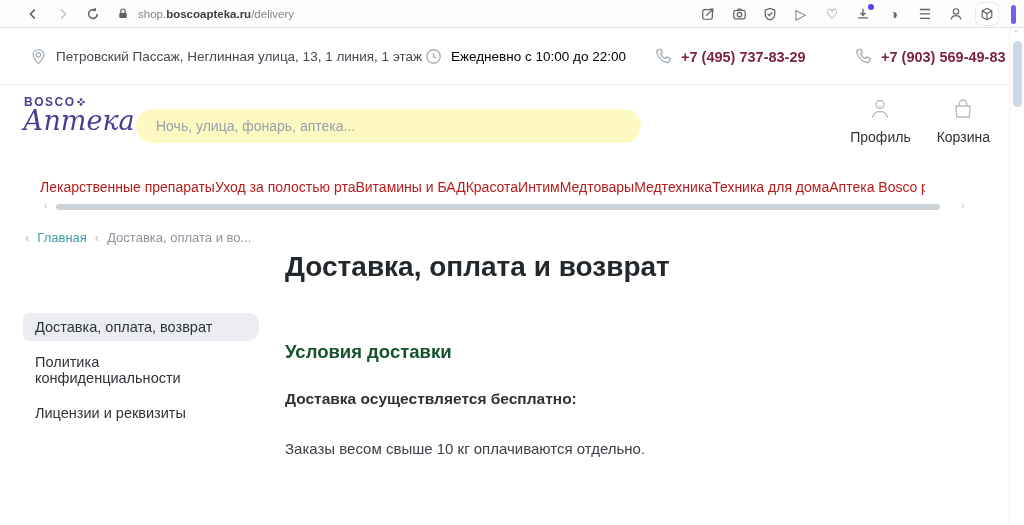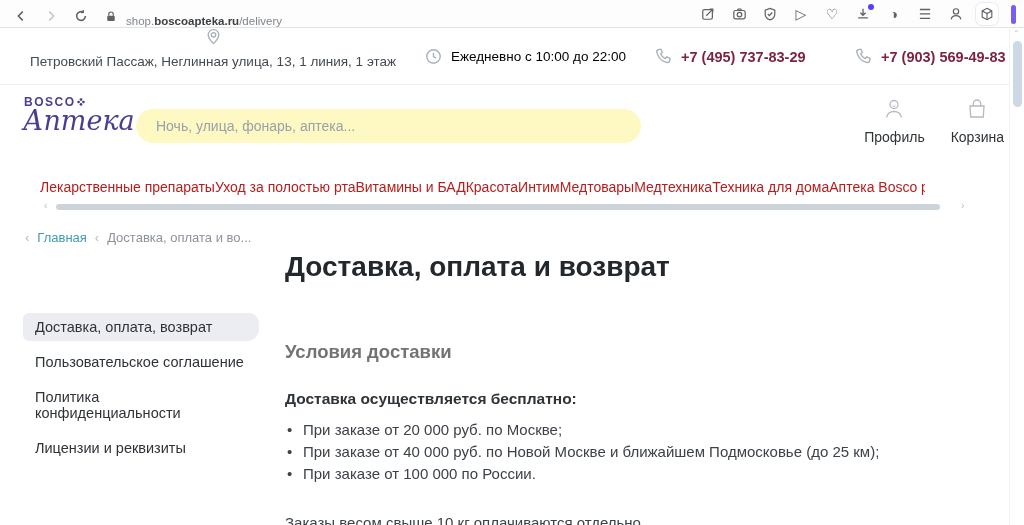--- a/index.html
+++ b/index.html
@@ -1,56 +1,56 @@
 <!DOCTYPE html>
 <html><head>
 <meta charset="utf-8">
 <style>
   * { margin:0; padding:0; box-sizing:border-box; }
   html,body { width:1024px; height:525px; overflow:hidden; background:#fff;
               font-family:"Liberation Sans", sans-serif; }
 
   
   .browser-bar { height:28px; background:#fdfdfd; border-bottom:1px solid #e3e3e6;
-                 display:flex; align-items:flex-end; padding:0 10px; position:relative; }
+                 display:flex; align-items:center; padding:0 22px; position:relative; }
   .bb-icon { width:22px; height:22px; display:flex; align-items:center; justify-content:center;
              color:#5f6368; flex:0 0 auto; margin-right:8px; }
   .bb-icon svg { display:block; }
   .bb-disabled { color:#c3c6c9; }
   .url-text { font-size:11.5px; color:#80868b; margin-left:4px; white-space:nowrap; }
   .url-domain { color:#3c4043; font-weight:bold; }
   .bb-right { position:absolute; right:8px; top:0; height:28px; display:flex; align-items:center; gap:9px; }
   .bb-right .bb-icon { margin:0; }
   .dl-wrap { position:relative; }
   .dl-dot { position:absolute; top:1px; right:0; width:6px; height:6px; border-radius:50%; background:#5b3df5; }
   .glyph { font-size:14px; line-height:1; }
   .ext-bar { width:5px; height:19px; border-radius:3px; background:#7b5cf0; margin-left:4px; }
   .cube-btn { background:#fff; border-radius:6px; box-shadow:0 0 0 1px #ececf0; padding:2px; }
 
   
   .site { position:relative; width:1024px; height:497px; }
   .topbar { height:57px; border-bottom:1px solid #efefef; position:relative; }
   .tb-item { position:absolute; top:0; height:57px; display:flex; align-items:center; gap:9px; }
-  .tb-address { left:30px;flex-direction:column; } .tb-hours { left:425px; }
+  .tb-address { left:30px; } .tb-hours { left:425px; }
   .tb-phone1 { left:655px; } .tb-phone2 { left:855px; }
   .tb-text { font-size:13.5px; color:#434a52; }
   .tb-muted { color:#000000; }
   .tb-phone-text { font-size:14.5px; font-weight:bold; color:#7d2342; }
   .tb-ic { color:#a9b1b9; display:flex; }
 
   
   .header-row { height:80px; position:relative; }
   .logo { position:absolute; left:22px; top:10px; width:120px; color:#4b3d92; cursor:pointer; }
   .logo-top { font-size:12px; letter-spacing:1.5px; font-weight:bold; margin-left:2px; display:flex; align-items:flex-start; }
   .logo-script { font-family:"DejaVu Serif", serif; font-style:italic; font-size:27px; margin-top:-4px; margin-left:1px; }
   .search { position:absolute; left:136px; top:24px; width:505px; height:34px; border:none;
             background:#fef9c3; border-radius:17px; padding:0 20px; font-size:14px; color:#3c4248;
             font-family:"Liberation Sans", sans-serif; outline:none; }
   .search::placeholder { color:#9aa1a9; }
-  .header-actions { position:absolute; right:20px; top:12px; display:flex; gap:26px; }
+  .header-actions { position:absolute; right:34px; top:12px; display:flex; gap:26px; }
   .h-action { display:flex; flex-direction:column; align-items:center; gap:4px; cursor:pointer; }
   .h-action .ic { color:#b4bac1; }
   .h-action .lbl { font-size:14px; color:#2e3338; }
 
   
   .nav { margin:14px 0 0 40px; width:885px; overflow:hidden; white-space:nowrap;
          font-size:14px; color:#3f454c; height:17px; }
   .nav-item { color:#b91c1c; text-decoration:none; }
   .hscroll { position:relative; height:8px; margin-top:8px; }
   .hs-arrow { position:absolute; top:-4px; font-size:10px; color:#b7bdc3; }
@@ -64,21 +64,21 @@
   .bc-current { color:#8d939b; }
 
   
   .main { display:flex; margin-top:6px; }
   .sidebar { width:285px; flex:0 0 285px; padding:62px 0 0 23px; }
   .side-item { font-size:14.5px; color:#2e3338; padding:6px 12px; margin-bottom:7px;
                border-radius:6px; width:236px; cursor:pointer; }
   .side-item.active { background:#ebedf3; border-radius:6px 10px 12px 6px; }
   .content { flex:1; padding-right:60px; color:#3c4248; }
   .page-title { font-size:28px; font-weight:bold; color:#23282d; margin-top:0; }
-  .section-title { font-size:18.5px; font-weight:bold; color:#737373; margin-top:58px; }
+  .section-title { font-size:18.5px; font-weight:bold; color:#14532d; margin-top:58px; }
   .free-head { font-size:15.5px; font-weight:bold; color:#2e3338; margin-top:27px; }
   .bullets { list-style:none; margin-top:13px; }
   .bullets li { font-size:15px; color:#3c4248; margin-bottom:5px; padding-left:18px; position:relative; }
   .bullets li::before { content:"•"; position:absolute; left:2px; top:0; color:#3c4248; }
   .note { font-size:15px; color:#3c4248; margin-top:32px; }
 
   
   .vscroll { position:absolute; right:0; top:0; width:15px; height:497px; background:#fff;
              border-left:1px solid #f2f2f2; }
   .vs-thumb { position:absolute; top:13px; left:3px; width:9px; height:66px; border-radius:5px; background:#ccd9e4; }
@@ -252,34 +252,27 @@
     <span class="bc-sep">‹</span>
     <a class="bc-home" href="#">Главная</a>
     <span class="bc-sep">‹</span>
     <span class="bc-current">Доставка, оплата и во...</span>
   </div>
 
   <div class="main">
     <div class="sidebar">
 
     <div class="side-item active">Доставка, оплата, возврат</div>
-        <div class="side-item">Пользовательское соглашение</div>
         <div class="side-item">Политика конфиденциальности</div>
         <div class="side-item">Лицензии и реквизиты</div>
       </div>
     <div class="content">
       <h1 class="page-title">Доставка, оплата и возврат</h1>
       <h2 class="section-title">Условия доставки</h2>
       <p class="free-head">Доставка осуществляется бесплатно:</p>
-      <ul class="bullets">
-
-      <li>При заказе от 20 000 руб. по Москве;</li>
-          <li>При заказе от 40 000 руб. по Новой Москве и ближайшем Подмосковье (до 25 км);</li>
-          <li>При заказе от 100 000 по России.</li>
-        </ul>
       <p class="note">Заказы весом свыше 10 кг оплачиваются отдельно.</p>
     </div>
   </div>
 
   <div class="vscroll">
     <span class="vs-up">⌃</span>
     <span class="vs-thumb"></span>
   </div>
 </div>
 

